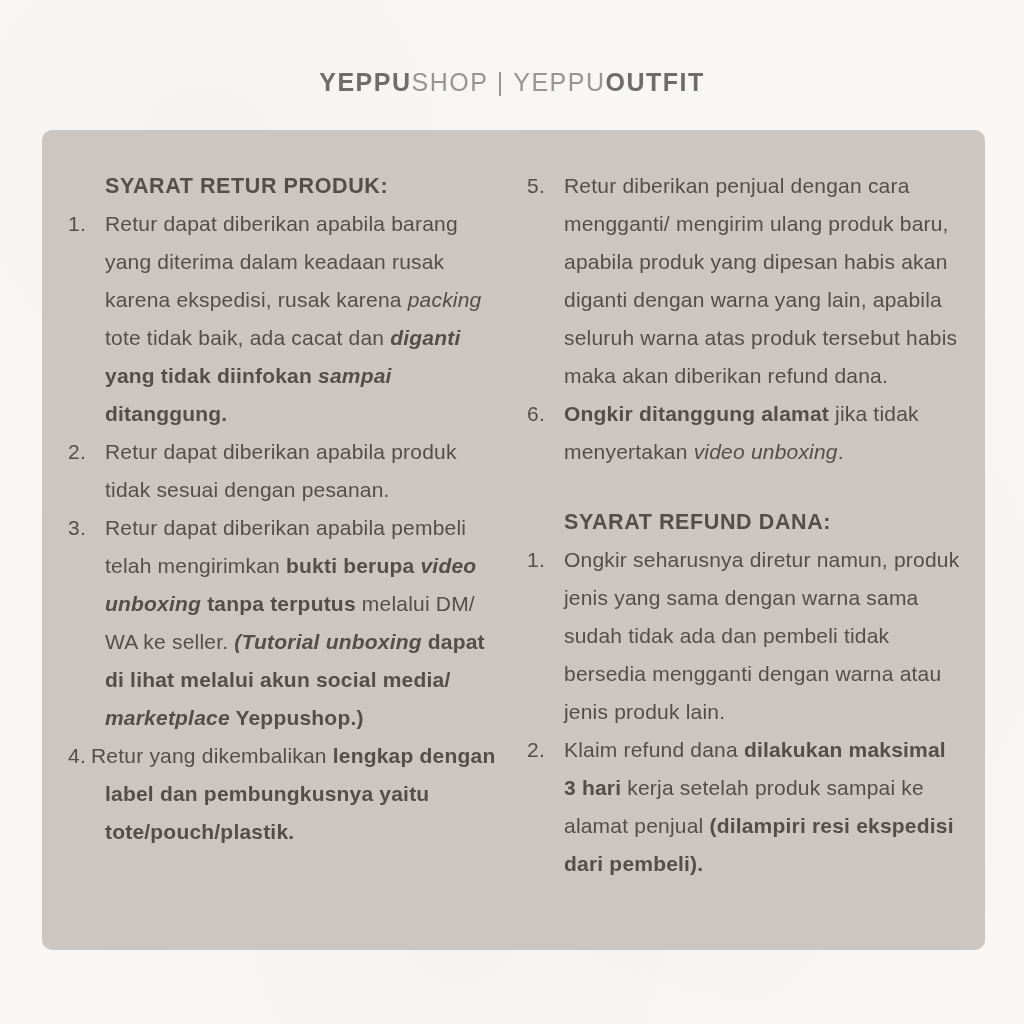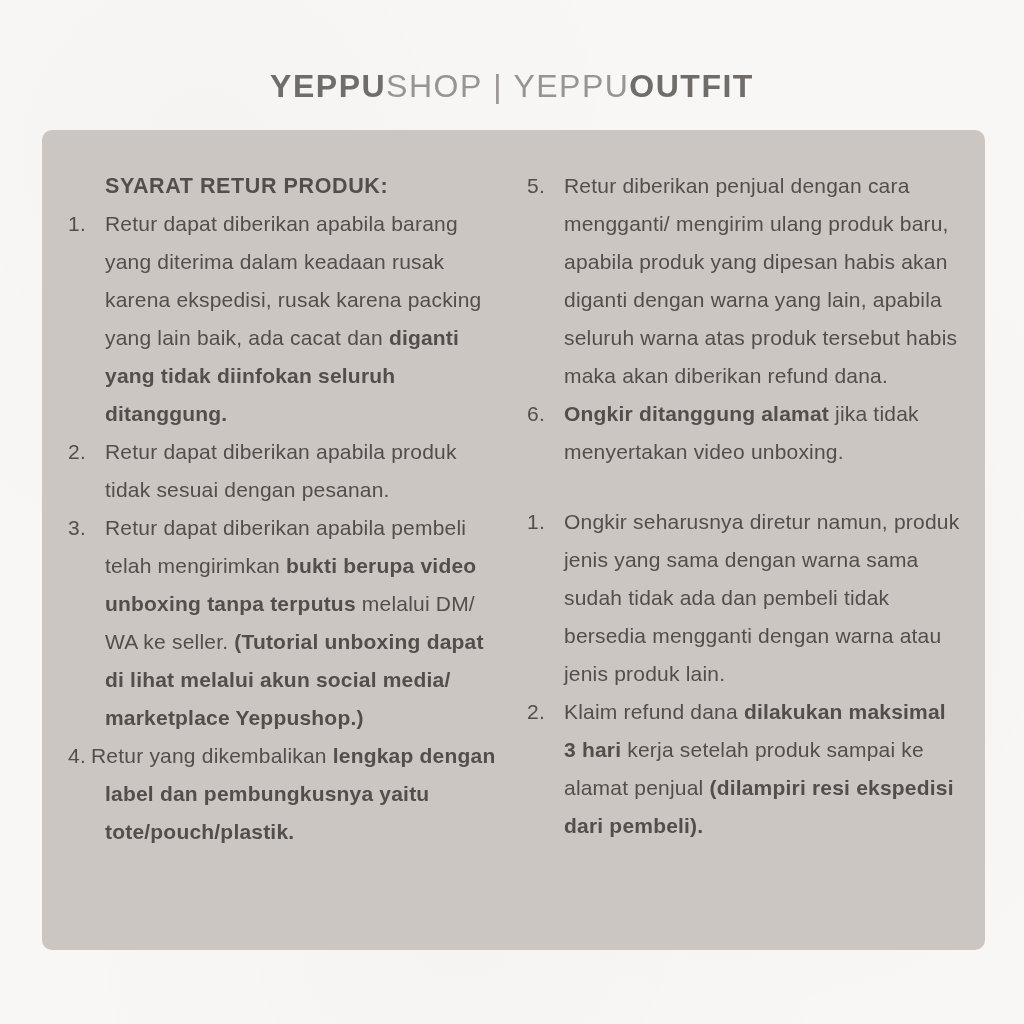--- a/index.html
+++ b/index.html
@@ -19,21 +19,21 @@
       radial-gradient(circle at 45% 90%, rgba(0,0,0,0.012), transparent 40%),
       var(--page-bg);
     font-family:"Liberation Sans","DejaVu Sans",sans-serif;
     color:var(--text);
     overflow:hidden;
   }
   .brand{
     position:absolute;
     top:68px; left:0; right:0;
     text-align:center;
-    font-size:32px;
+    font-size:25px;
     letter-spacing:1.5px;
     white-space:pre;
   }
   .brand .bold{font-weight:700;color:var(--brand-dark);}
   .brand .light{font-weight:400;color:var(--brand-light);}
   .brand .divider{font-weight:300;color:var(--brand-light);}
   .card{
     position:absolute;
     left:42px; top:130px;
     width:943px; height:820px;
@@ -52,35 +52,35 @@
     line-height:38px;
     margin-left:37px;
     color:var(--text);
   }
   ol.list{list-style:none;}
   li.item{position:relative;padding-left:37px;}
   li.item .num{position:absolute;left:0;top:0;}
   li.item .body{display:block;}
   li.item.tight .body{text-indent:-14px;}
   .b{font-weight:700;}
-  .i{}
+  .i{font-style:italic;}
   .gap{height:32px;}
 </style>
 </head>
 <body>
 
 <div class="brand" id="brand"><span class="bold">YEPPU</span><span class="light">SHOP</span><span class="divider"> | </span><span class="light">YEPPU</span><span class="bold">OUTFIT</span></div>
 
 <div class="card">
   <div class="col left">
     <h2 class="section-heading">SYARAT RETUR PRODUK:</h2>
     <ol class="list">
         <li class="item">
           <span class="num">1.</span>
-          <span class="body"><span>Retur dapat diberikan apabila barang yang diterima dalam keadaan rusak karena ekspedisi, rusak karena </span><span class="i">packing</span><span> yang lain baik, ada cacat dan </span><span class="b i">diganti</span><span class="b"> yang tidak diinfokan </span><span class="b i">seluruh</span><span class="b"> ditanggung.</span></span>
+          <span class="body"><span>Retur dapat diberikan apabila barang yang diterima dalam keadaan rusak karena ekspedisi, rusak karena </span><span class="i">packing</span><span> tote tidak baik, ada cacat dan </span><span class="b i">diganti</span><span class="b"> yang tidak diinfokan </span><span class="b i">sampai</span><span class="b"> ditanggung.</span></span>
         </li>
         <li class="item">
           <span class="num">2.</span>
           <span class="body"><span>Retur dapat diberikan apabila produk tidak sesuai dengan pesanan.</span></span>
         </li>
         <li class="item">
           <span class="num">3.</span>
           <span class="body"><span>Retur dapat diberikan apabila pembeli telah mengirimkan </span><span class="b">bukti berupa </span><span class="b i">video unboxing</span><span class="b"> tanpa terputus</span><span> melalui DM/ WA  ke seller. </span><span class="b i">(Tutorial unboxing</span><span class="b"> dapat di lihat melalui akun social media/ </span><span class="b i">marketplace</span><span class="b"> Yeppushop.)</span></span>
         </li>
         <li class="item tight">
@@ -94,20 +94,21 @@
         <li class="item">
           <span class="num">5.</span>
           <span class="body"><span>Retur diberikan penjual dengan cara mengganti/ mengirim ulang produk baru, apabila produk yang dipesan habis akan diganti dengan warna yang lain, apabila seluruh warna atas produk tersebut habis maka akan diberikan refund dana.</span></span>
         </li>
         <li class="item">
           <span class="num">6.</span>
           <span class="body"><span class="b">Ongkir ditanggung alamat</span><span> jika tidak menyertakan </span><span class="i">video unboxing</span><span>.</span></span>
         </li>
       </ol>
     <div class="gap"></div>
+    <h2 class="section-heading">SYARAT REFUND DANA:</h2>
     <ol class="list">
         <li class="item">
           <span class="num">1.</span>
           <span class="body"><span>Ongkir seharusnya diretur namun, produk jenis yang sama dengan warna sama sudah tidak ada dan pembeli tidak bersedia mengganti dengan warna atau jenis produk lain.</span></span>
         </li>
         <li class="item">
           <span class="num">2.</span>
           <span class="body"><span>Klaim refund dana </span><span class="b">dilakukan maksimal 3 hari</span><span> kerja setelah produk sampai ke alamat penjual </span><span class="b">(dilampiri resi ekspedisi dari pembeli).</span></span>
         </li>
       </ol>

